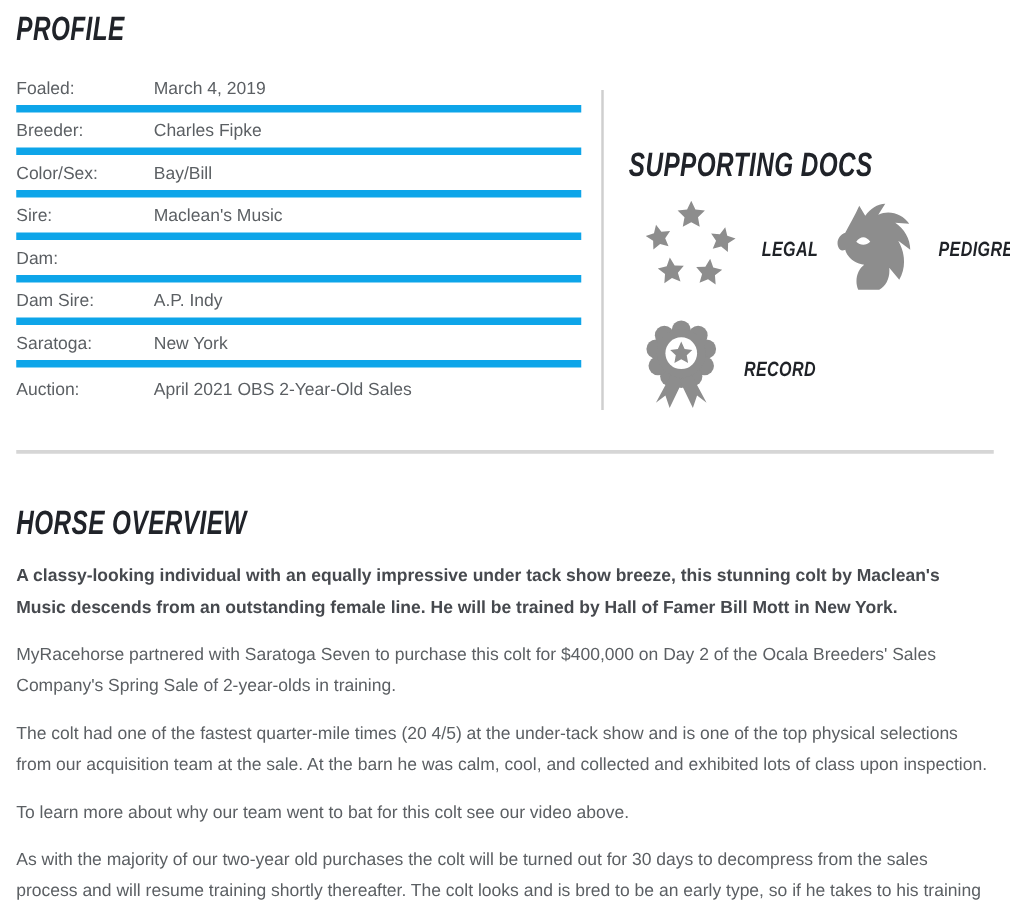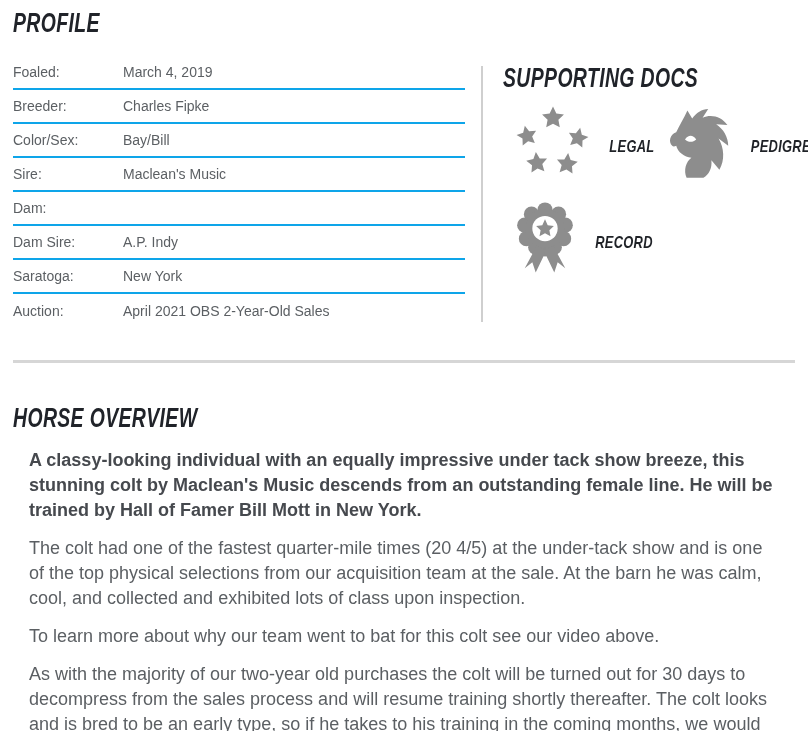--- a/index.html
+++ b/index.html
@@ -18,27 +18,27 @@
     font-weight:bold; font-style:italic;
     font-size:27px; line-height:27px;
     color:#202329;
     transform:scaleX(0.72);
     transform-origin:left center;
     white-space:nowrap;
     letter-spacing:0.5px;
   }
 
   
-  .top-section { display:flex; align-items:center; }
+  .top-section { display:flex; align-items:flex-end; }
   .profile-col { width:452px; flex:0 0 452px; }
   .profile-table { margin-top:19px; }
   .profile-row {
     display:flex; align-items:center;
     height:34px;
-    border-bottom:2px solid #0ea5e9;
+    border-bottom:6px solid #0ea5e9;
     font-size:14px; color:#5b5f63;
   }
   .profile-row:last-child { border-bottom:none; }
   .profile-row .label { width:110px; flex:0 0 110px; }
   .profile-row .value { flex:1; }
 
   .v-divider {
     width:2px; height:256px;
     background:#cfcfcf;
     margin-left:16px; margin-top:50px;
@@ -75,23 +75,23 @@
   
   .section-divider {
     height:3px; background:#d6d6d6;
     margin-top:32px;
   }
 
   
   .overview { margin-top:42px; padding-right:0; }
   .overview-body { margin-top:16px; }
   .overview-body p {
-    font-size:18px; line-height:25px;
+    font-size:14px; line-height:25px;
     color:#5b5f63;
-    margin:13px 16px;
+    margin:13px 0;
     max-width:785px;
   }
   .overview-body p.lead {
     font-weight:bold;
     color:#46494e;
   }
 </style>
 </head>
 <body>
 
@@ -220,19 +220,20 @@
     </div>
   </div>
 
   <div class="section-divider"></div>
 
   <div class="overview">
     <span class="cond-heading">HORSE OVERVIEW</span>
 
     <div class="overview-body">
       <p class="lead">A classy-looking individual with an equally impressive under tack show breeze, this stunning colt by Maclean's Music descends from an outstanding female line. He will be trained by Hall of Famer Bill Mott in New York.</p>
+      <p>MyRacehorse partnered with Saratoga Seven to purchase this colt for $400,000 on Day 2 of the Ocala Breeders' Sales Company's Spring Sale of 2-year-olds in training.</p>
       <p>The colt had one of the fastest quarter-mile times (20 4/5) at the under-tack show and is one of the top physical selections from our acquisition team at the sale. At the barn he was calm, cool, and collected and exhibited lots of class upon inspection.</p>
       <p>To learn more about why our team went to bat for this colt see our video above.</p>
       <p>As with the majority of our two-year old purchases the colt will be turned out for 30 days to decompress from the sales process and will resume training shortly thereafter. The colt looks and is bred to be an early type, so if he takes to his training in the coming months, we would anticipate him making a start later in the Saratoga meet.</p>
     </div>
   </div>
 
 </div>
 
 </body></html>

